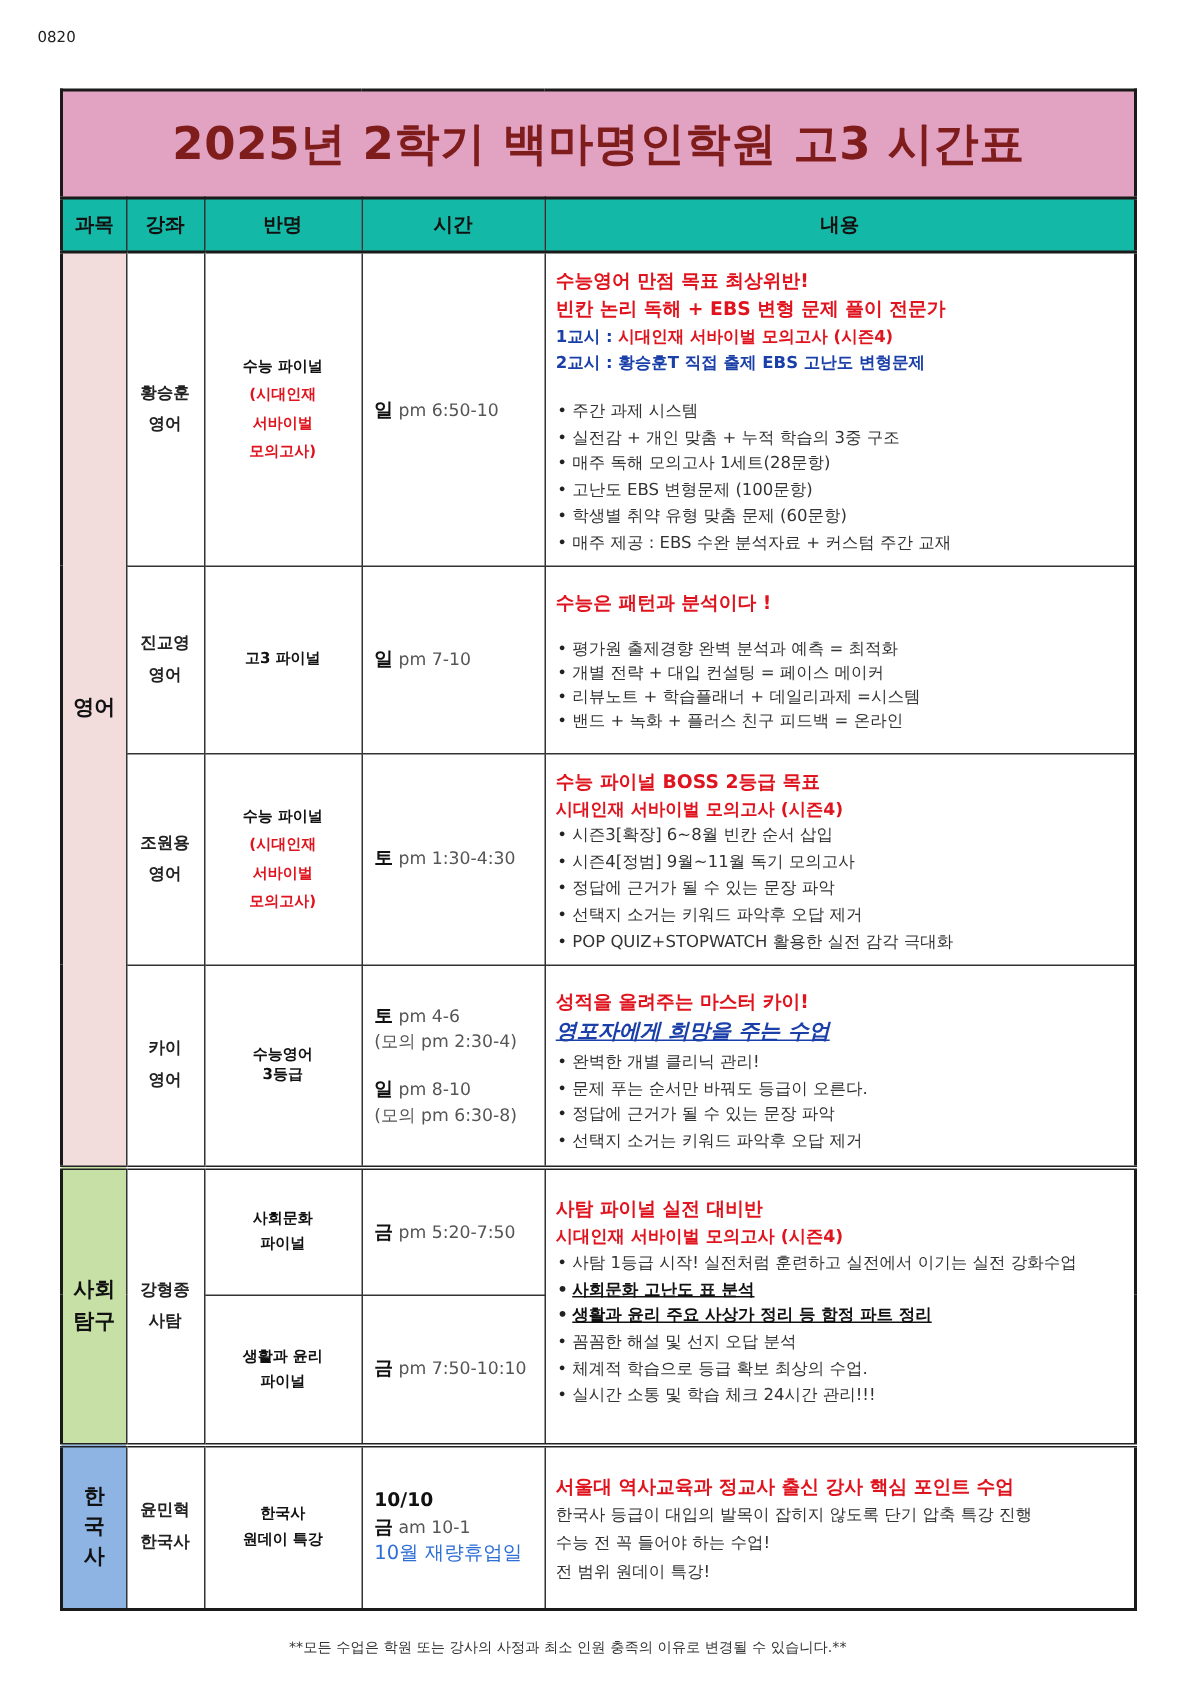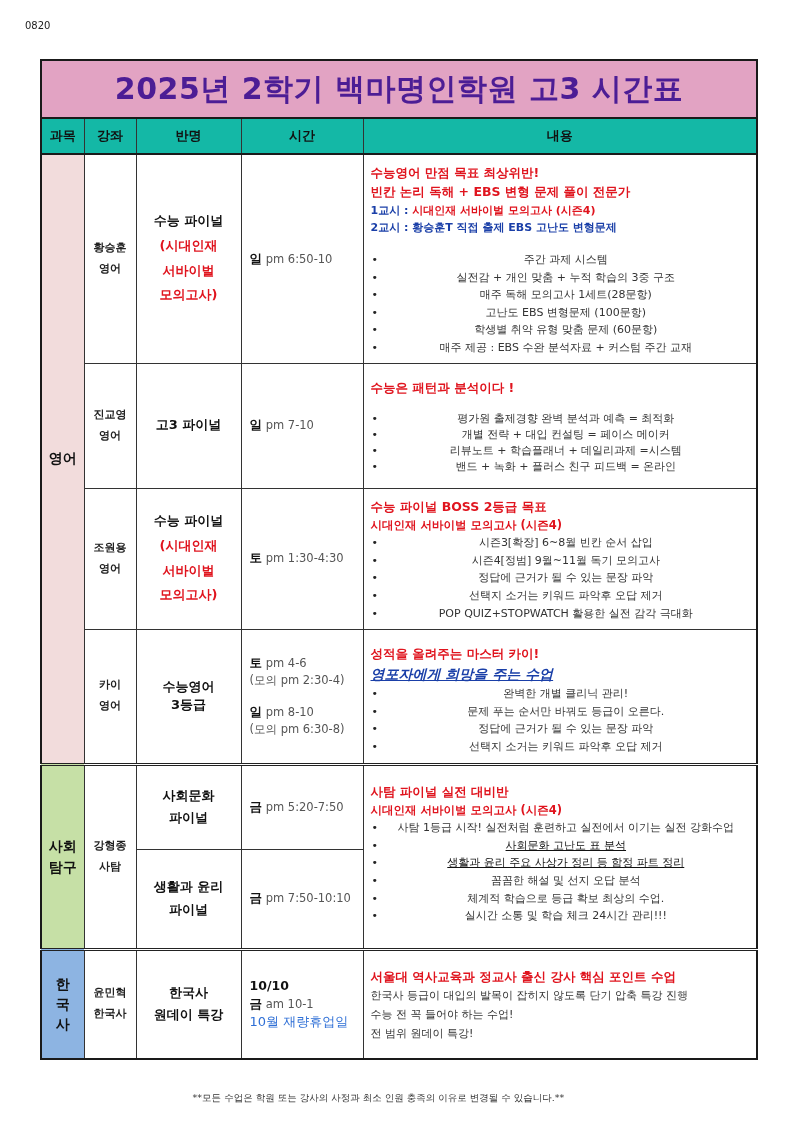--- a/index.html
+++ b/index.html
@@ -11,49 +11,49 @@
   table.timetable {
     position: absolute; left: 40px; top: 59px; width: 716px;
     border-collapse: collapse; table-layout: fixed;
     border: 2.5px solid #1a1a1a;
   }
   table.timetable td, table.timetable th {
     border: 1.2px solid #333;
     vertical-align: middle;
   }
   .title-cell {
-    background: #e2a3c3; height: 58px; text-align: center;
-    font-size: 30px; font-weight: bold; color: #4c1d95; letter-spacing: 0.5px;
+    background: #e2a3c3; height: 72px; text-align: center;
+    font-size: 30px; font-weight: bold; color: #7f1d1d; letter-spacing: 0.5px;
     border-bottom: 2px solid #1a1a1a !important;
   }
   .hdr th {
     background: #14b8a6; height: 36px; font-size: 13px; font-weight: bold; color: #111;
     border-bottom: 2px solid #1a1a1a !important;
   }
   .subj { text-align: center; font-weight: bold; font-size: 14px; color: #111; line-height: 1.5; }
   .subj.eng { background: #f2dcdc; }
   .subj.soc { background: #c6e0a6; }
   .subj.kor { background: #8db4e2; }
   .teacher { text-align: center; font-weight: bold; font-size: 11px; line-height: 1.9; color: #222; }
-  .classname { text-align: center; font-weight: bold; font-size: 13px; line-height: 1.9; color: #111; }
+  .classname { text-align: center; font-weight: bold; font-size: 10px; line-height: 1.9; color: #111; }
   .classname .red { color: #e0141e; display: block; }
   .time { padding-left: 8px; font-size: 11.5px; color: #555; line-height: 1.45; }
   .time b { color: #111; font-size: 12.5px; }
   .time .note { color: #2e6fd6; font-size: 13px; }
   .time .datebig { color: #111; font-weight: bold; font-size: 12.5px; }
   .content { padding: 8px 6px 6px 7px; font-size: 11px; color: #333; line-height: 1.6; vertical-align: top !important; }
   .content .h-red { color: #e0141e; font-weight: bold; font-size: 12.5px; line-height: 1.55; }
   .content .h-red-s { color: #e0141e; font-weight: bold; font-size: 11.5px; line-height: 1.6; }
   .content .h-blue { color: #1a3fa8; font-weight: bold; font-size: 11px; line-height: 1.6; }
   .content .h-blue .red { color: #e0141e; }
   .content .h-blue-ul { color: #1a3fa8; font-weight: bold; font-style: italic; text-decoration: underline; font-size: 14px; }
-  .content ul { list-style: none; text-align: center; }
+  .content ul { list-style: none; }
   .content li { position: relative; padding-left: 11px; }
   .content li::before { content: "•"; position: absolute; left: 1px; color: #222; }
-  .content li.ul-bold { font-weight: normal; text-decoration: underline; color: #111; }
+  .content li.ul-bold { font-weight: bold; text-decoration: underline; color: #111; }
   .spacer { height: 14px; }
   .group-sep td { border-top: 3.5px double #222 !important; }
   .plain-line { display: block; }
   .footer {
     position: absolute; left: 0; width: 757px; top: 1092px; text-align: center;
     font-size: 9.5px; color: #333;
   }
 </style>
 </head>
 <body>

